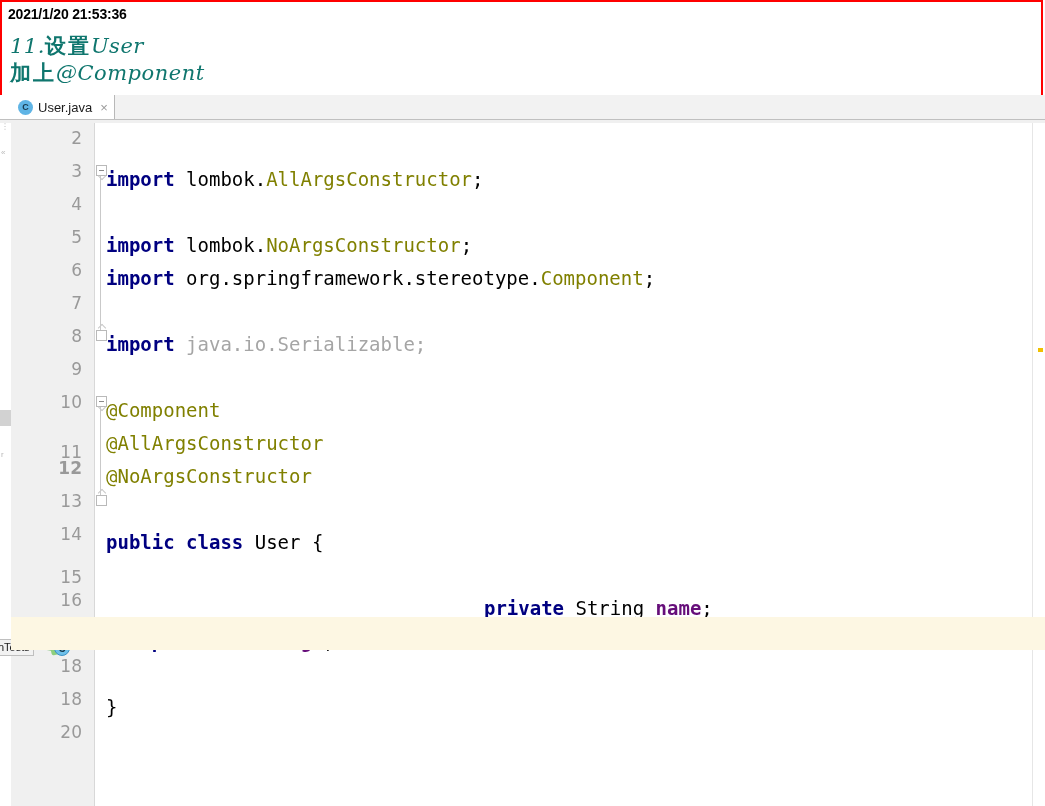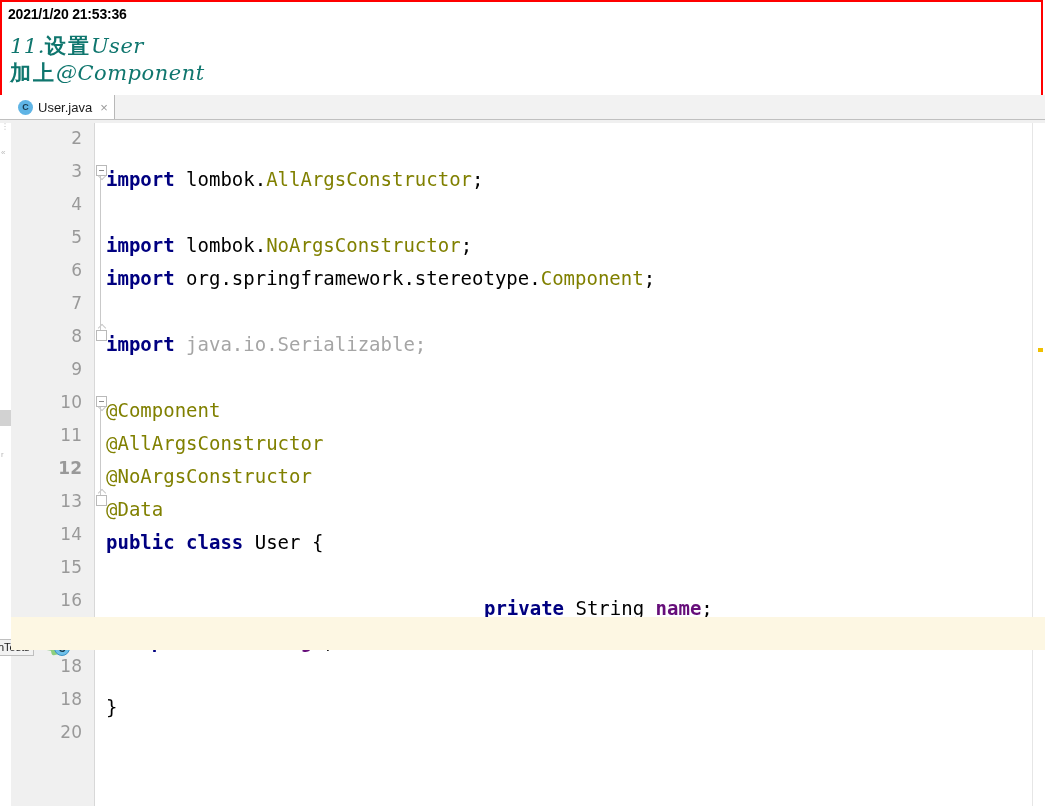--- a/index.html
+++ b/index.html
@@ -359,45 +359,44 @@
   <div class="gutter">
       <div class="ln" style="top: 2px;">2</div>
       <div class="ln" style="top: 35px;">3</div>
       <div class="ln" style="top: 68px;">4</div>
       <div class="ln" style="top: 101px;">5</div>
       <div class="ln" style="top: 134px;">6</div>
       <div class="ln" style="top: 167px;">7</div>
       <div class="ln" style="top: 200px;">8</div>
       <div class="ln" style="top: 233px;">9</div>
       <div class="ln" style="top: 266px;">10</div>
-      <div class="ln" style="top: 299px;">11</div>
+      <div class="ln" style="top: 316px;">11</div>
       <div class="ln" style="top: 332px; font-weight: bold;">12</div>
       <div class="ln" style="top: 365px;">13</div>
       <div class="ln" style="top: 398px;">14</div>
-      <div class="ln" style="top: 431px;">15</div>
+      <div class="ln" style="top: 441px;">15</div>
       <div class="ln" style="top: 464px;">16</div>
       <div class="ln" style="top: 497px;">17</div>
       <div class="ln" style="top: 530px;">18</div>
       <div class="ln" style="top: 563px;">18</div>
       <div class="ln" style="top: 596px;">20</div>
     </div>
   <div class="fold-col"></div>
 
   <div class="code-area">
       <div class="code-line" style="top: 2px;">&nbsp;</div>
       <div class="code-line" style="top: 35px;"><span class="kw">import </span><span class="plain">lombok.</span><span class="cls">AllArgsConstructor</span><span class="plain">;</span></div>
       <div class="code-line" style="top: 101px;"><span class="kw">import </span><span class="plain">lombok.</span><span class="cls">NoArgsConstructor</span><span class="plain">;</span></div>
       <div class="code-line" style="top: 134px;"><span class="kw">import </span><span class="plain">org.springframework.stereotype.</span><span class="cls">Component</span><span class="plain">;</span></div>
       <div class="code-line" style="top: 167px;">&nbsp;</div>
       <div class="code-line" style="top: 200px;"><span class="kw">import </span><span class="dim">java.io.Serializable;</span></div>
       <div class="code-line" style="top: 233px;">&nbsp;</div>
       <div class="code-line" style="top: 266px;"><span class="ann">@Component</span></div>
       <div class="code-line" style="top: 299px;"><span class="ann">@AllArgsConstructor</span></div>
       <div class="code-line" style="top: 332px;"><span class="ann">@NoArgsConstructor</span></div>
-      <div class="code-line" style="top: 365px;"><span class="ann">@Data</span></div>
       <div class="code-line" style="top: 398px;"><span class="kw">public class </span><span class="plain">User</span><span class="plain"> {</span></div>
       <div class="code-line" style="top: 431px;">&nbsp;</div>
       <div class="code-line" style="top: 464px; text-align: center;"><span class="kw">    private </span><span class="plain">String </span><span class="fld">name</span><span class="plain">;</span></div>
       <div class="code-line" style="top: 497px;"><span class="kw">    private int </span><span class="fld">age</span><span class="plain">;</span></div>
       <div class="code-line" style="top: 530px;">&nbsp;</div>
       <div class="code-line" style="top: 563px;"><span class="plain">}</span></div>
       <div class="code-line" style="top: 596px;">&nbsp;</div>
     </div>
 
   <div class="run-tooltip">nTests</div>

